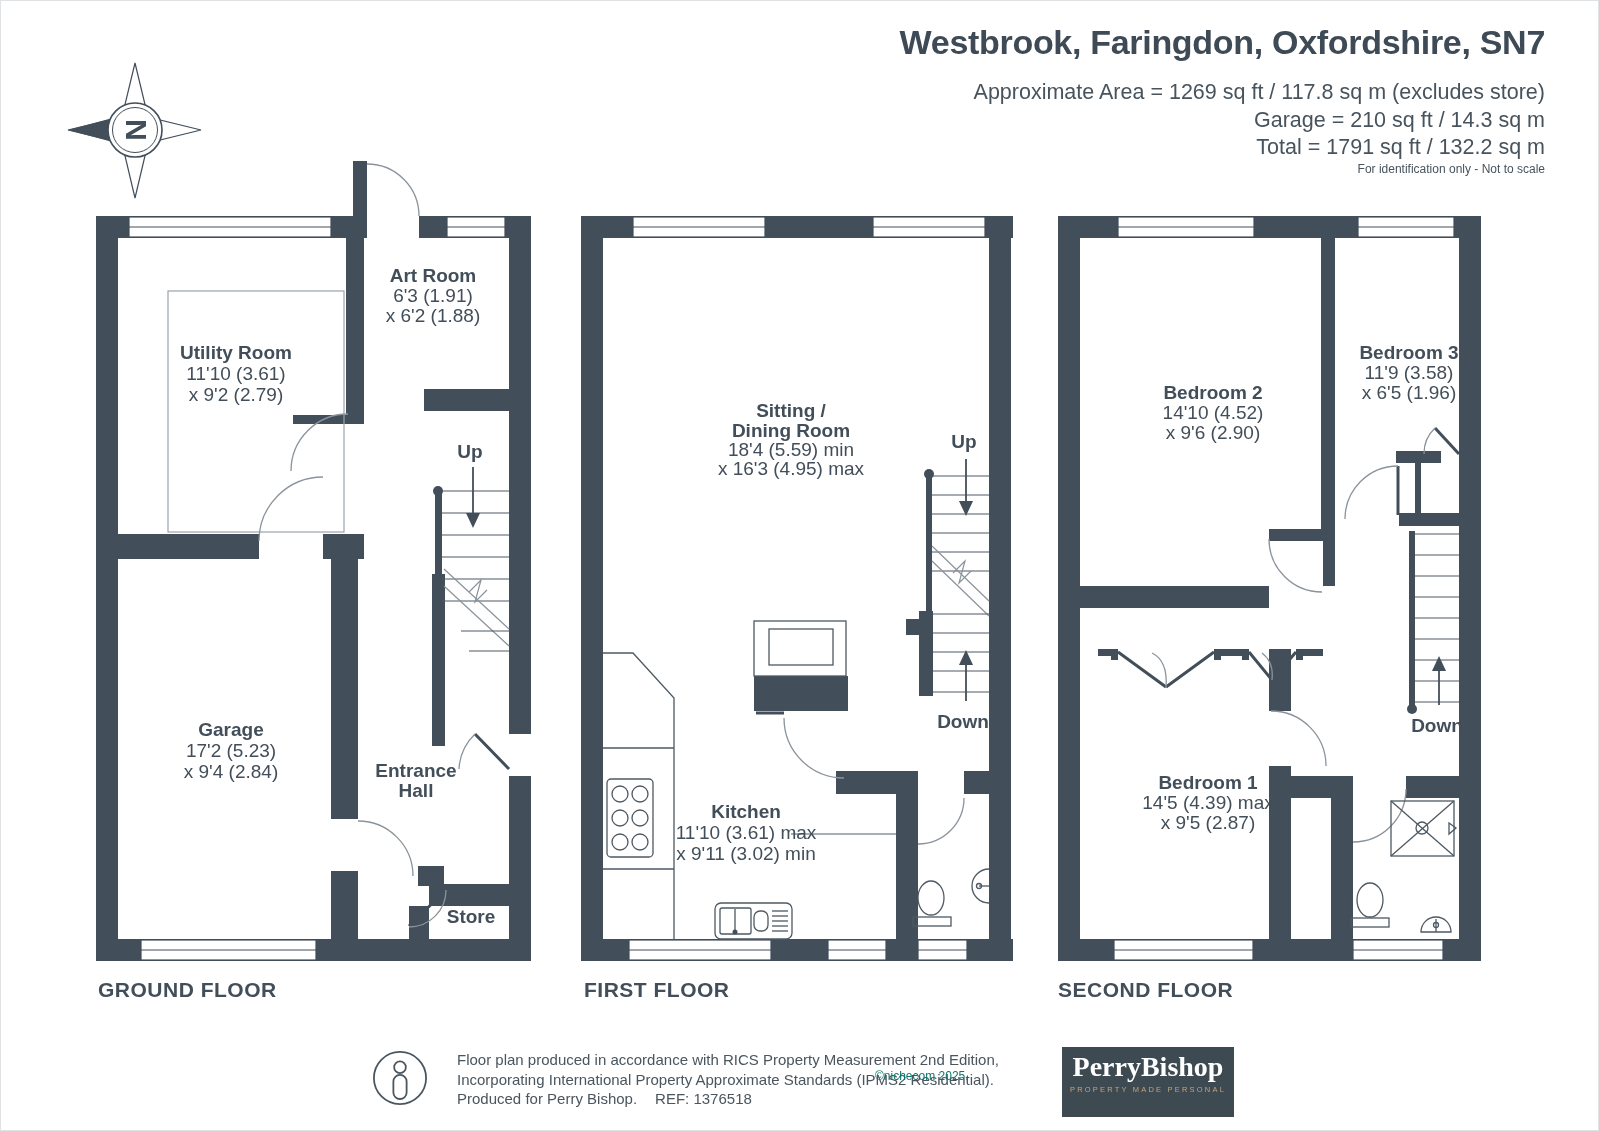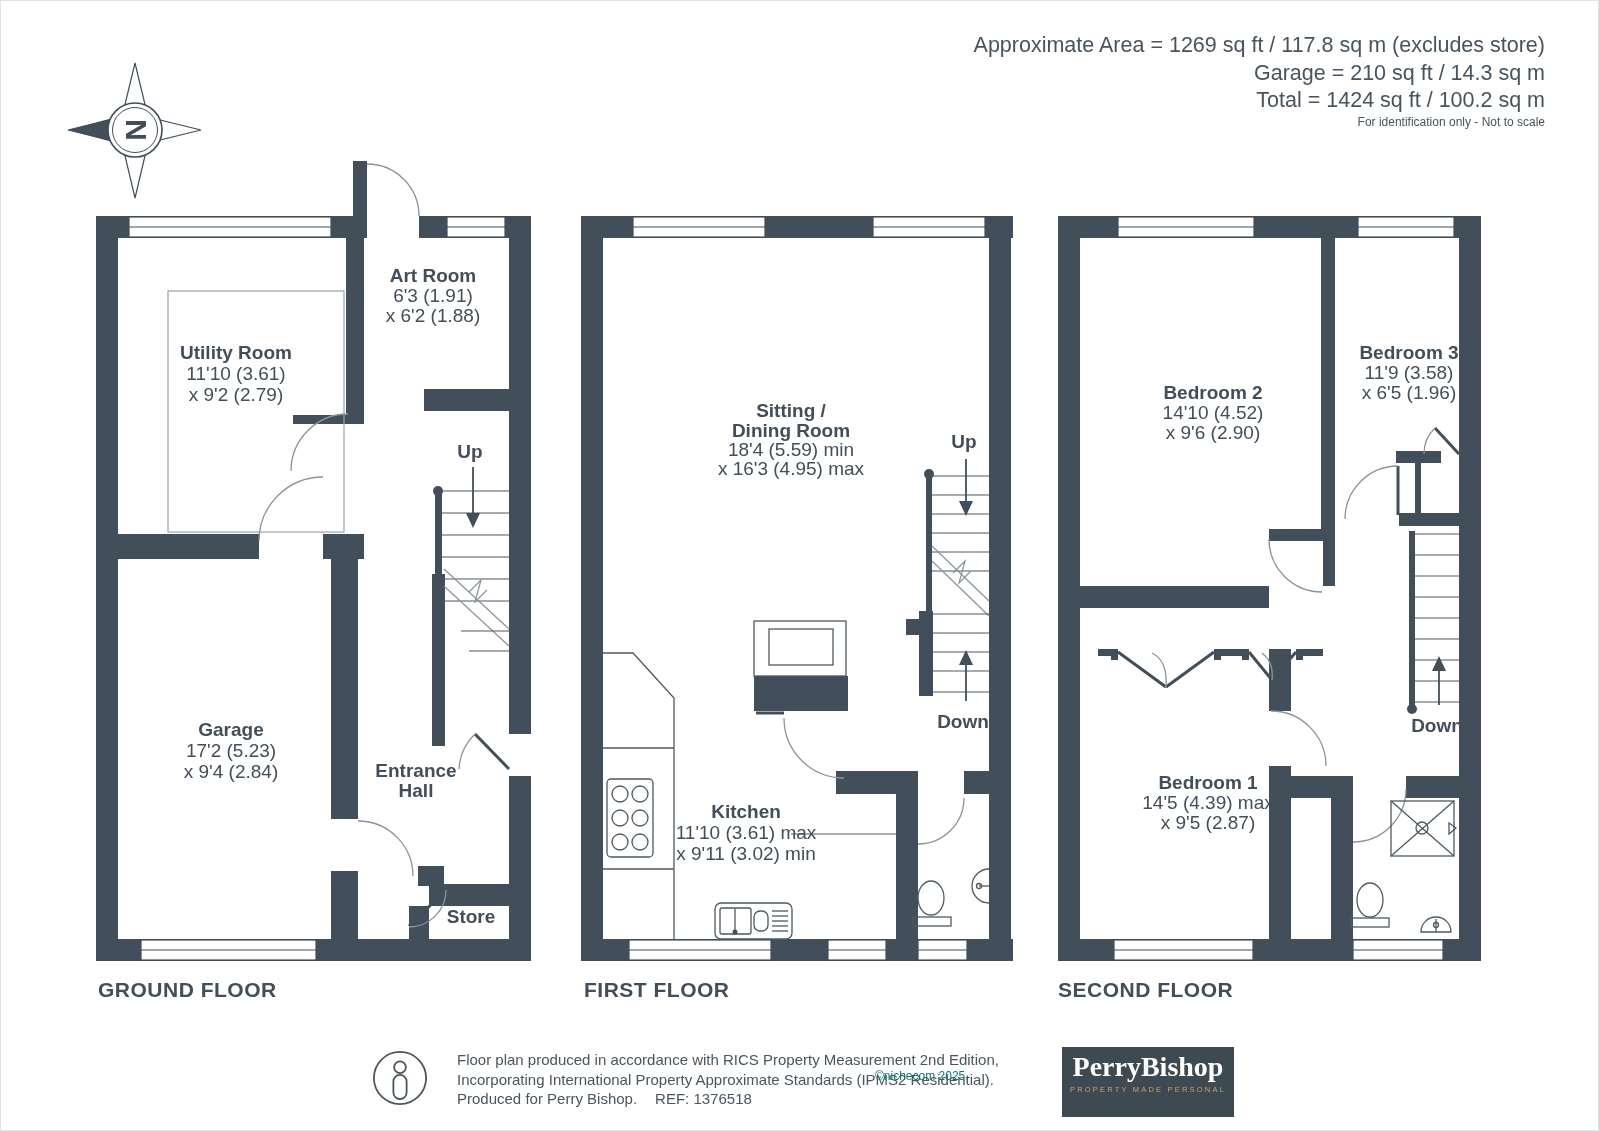--- a/index.html
+++ b/index.html
@@ -22,21 +22,21 @@
   .rn{font:bold 19px "Liberation Sans",sans-serif;fill:#424E59;text-anchor:middle;}
   .rd{font:19px "Liberation Sans",sans-serif;fill:#424E59;text-anchor:middle;}
   .ud{font:bold 19px "Liberation Sans",sans-serif;fill:#424E59;text-anchor:middle;}
   .fl{font:bold 21px "Liberation Sans",sans-serif;fill:#424E59;letter-spacing:.5px;}
   .north{font:bold 30px "Liberation Sans",sans-serif;fill:#424E59;text-anchor:middle;}
 
   
   .header{position:absolute;top:22px;right:53px;text-align:right;color:#3E4A55;}
   .title{font-size:34px;font-weight:bold;letter-spacing:-.3px;}
   .area-line{font-size:21.5px;line-height:27.5px;color:#47535D;}
-  .area-first{margin-top:9px;}
+  .area-first{margin-top:17px;}
   .disclaimer{font-size:12px;margin-top:0;color:#47535D;}
 
   
   .footer{position:absolute;left:371px;top:1049px;display:flex;gap:29px;color:#4a555e;}
   .footer-text{font-size:15px;line-height:19.5px;}
   .copyright{position:absolute;left:874px;top:1068px;font-size:12px;color:#0f766e;}
   .ref-gap{display:inline-block;width:18px;}
   .logo{position:absolute;left:1061px;top:1046px;width:172px;height:70px;background:#3D4A52;
         text-align:center;color:#fff;}
   .logo-word{font-family:"Liberation Serif",serif;font-size:28px;font-weight:600;margin-top:4px;line-height:32px;}
@@ -333,23 +333,24 @@
       <text class="rd" x="1207" y="828">x 9'5 (2.87)</text>
     </g>
   </g>
 
   <text class="fl" x="97" y="996">GROUND FLOOR</text>
   <text class="fl" x="583" y="996">FIRST FLOOR</text>
   <text class="fl" x="1057" y="996">SECOND FLOOR</text>
 </svg>
 
   <div class="header">
+    <div class="title">Westbrook, Faringdon, Oxfordshire, SN7</div>
     <div class="area-line area-first">Approximate Area = 1269 sq ft / 117.8 sq m (excludes store)</div>
     <div class="area-line">Garage = 210 sq ft / 14.3 sq m</div>
-    <div class="area-line">Total = 1424 sq ft / 100.2 sq m</div>
+    <div class="area-line">Total = 1791 sq ft / 132.2 sq m</div>
     <div class="disclaimer">For identification only - Not to scale</div>
   </div>
 
   <div class="footer">
     <svg width="56" height="56" viewBox="0 0 44 44">
       <circle cx="22" cy="22" r="20.5" fill="none" stroke="#4a555e" stroke-width="1.4"></circle>
       <circle cx="22" cy="13.5" r="4.6" fill="none" stroke="#4a555e" stroke-width="1.4"></circle>
       <rect x="16.8" y="19.5" width="10.4" height="19" rx="5.2" fill="none" stroke="#4a555e" stroke-width="1.4"></rect>
     </svg>
     <div class="footer-text">

